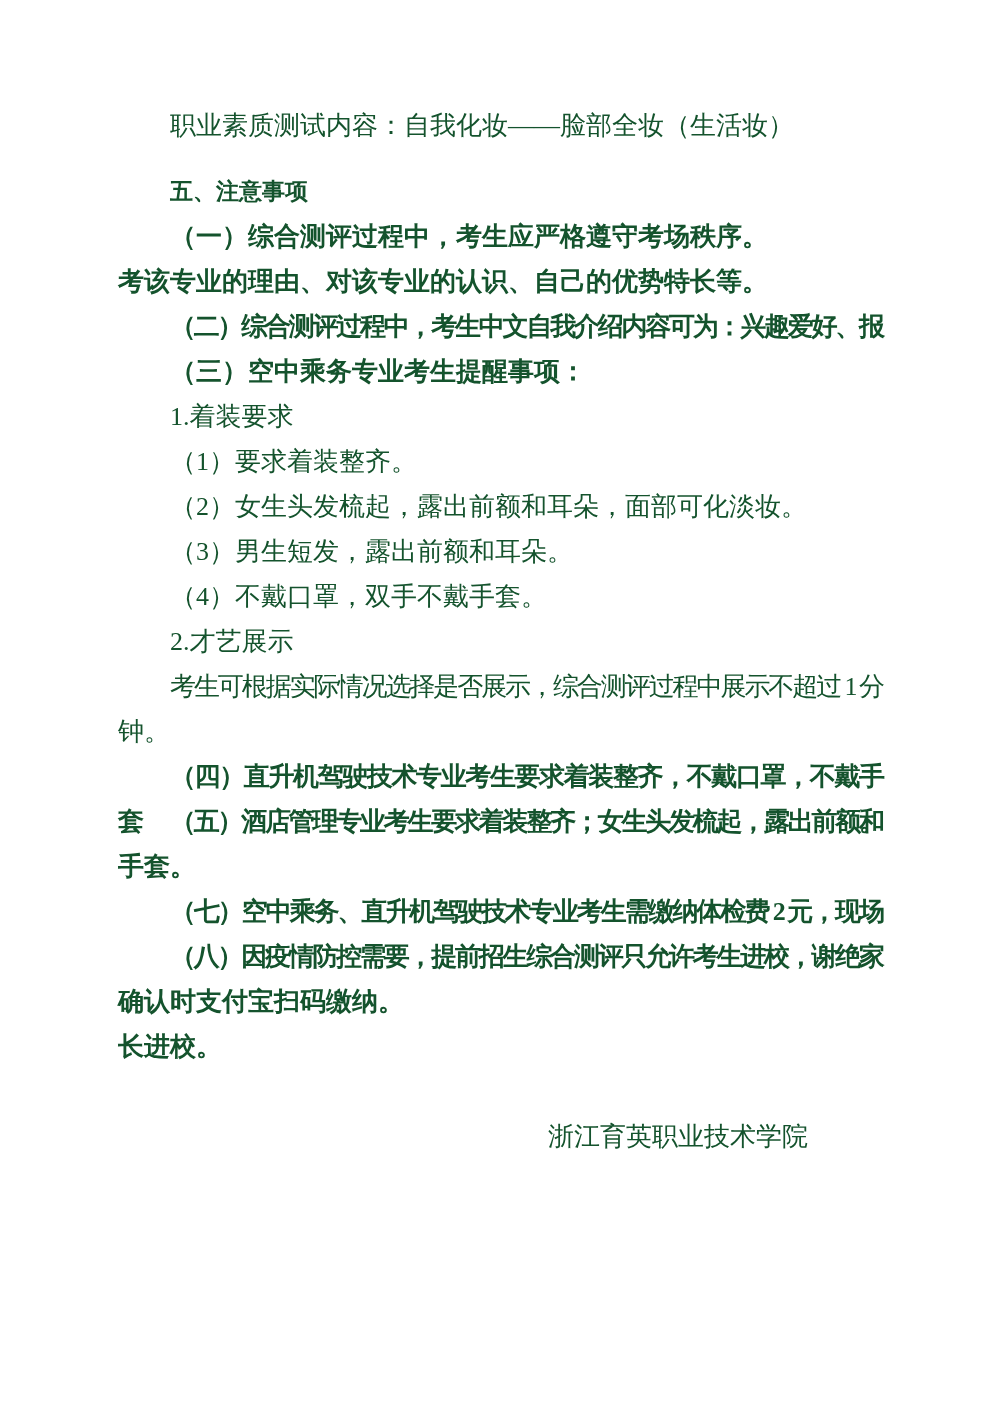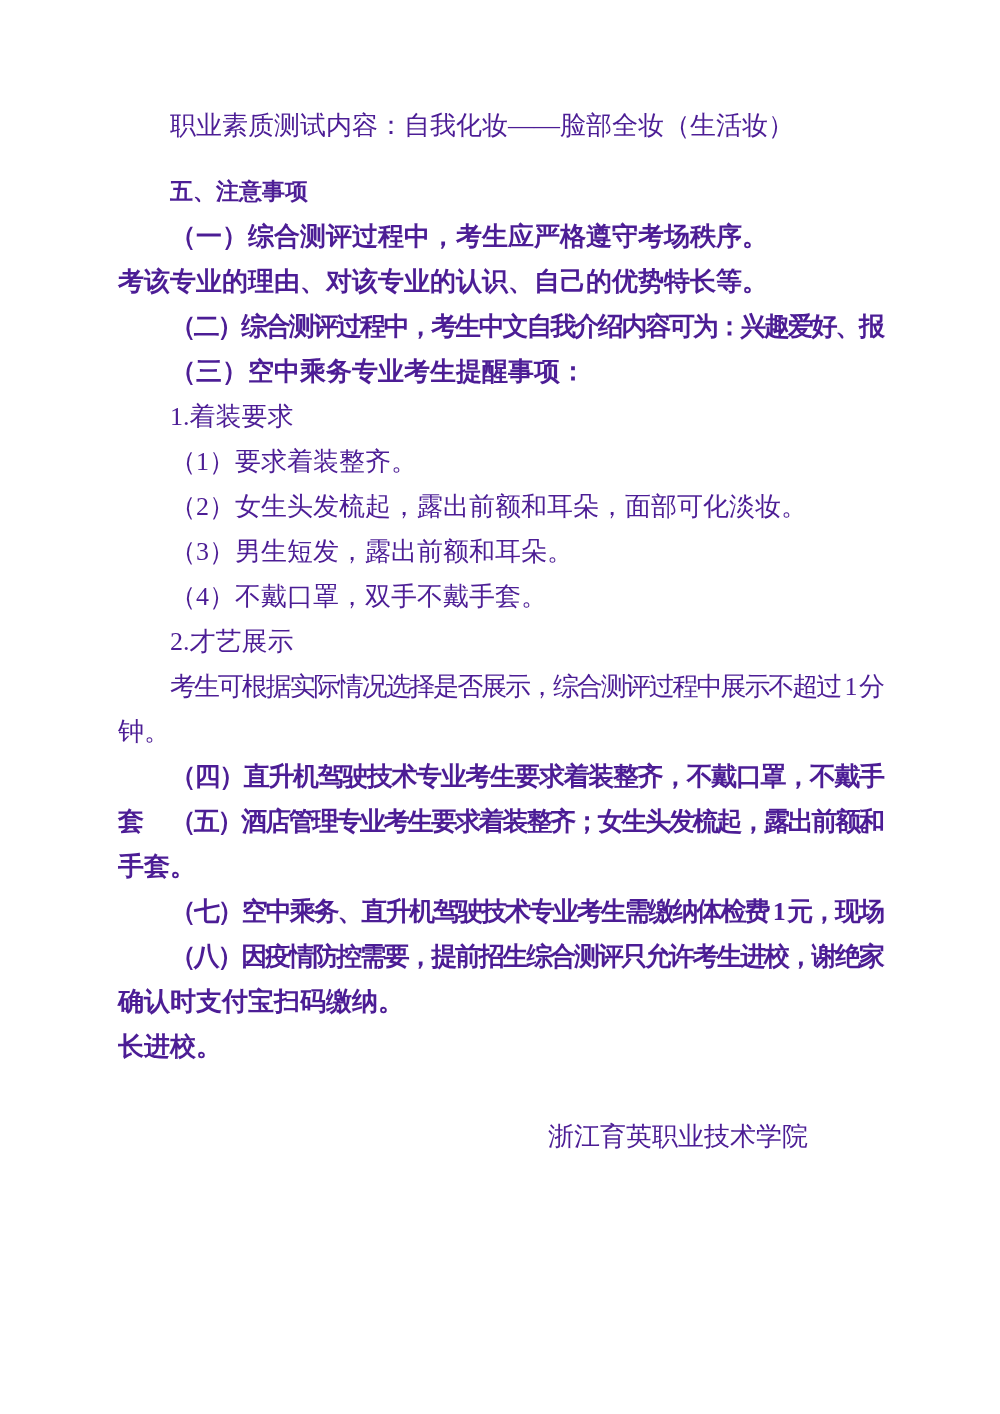--- a/index.html
+++ b/index.html
@@ -1,21 +1,21 @@
 <!DOCTYPE html>
 <html><head>
 <meta charset="utf-8">
 <style>
   html, body { margin: 0; padding: 0; background: #ffffff; }
   .page {
     position: relative;
     width: 1000px;
     height: 1414px;
     background: #ffffff;
-    color: #4c1d95;
+    color: #14532d;
     font-family: "Liberation Serif", "DejaVu Serif", serif;
     overflow: hidden;
   }
   .content {
     position: absolute;
     left: 118px;
     right: 118px;
     top: 103px;
   }
   .line {
@@ -78,21 +78,21 @@
 
     <div class="line indent just">考生可根据实际情况选择是否展示，综合测评过程中展示不超过 1 分</div>
     <div class="line">钟。</div>
 
     <div class="line indent bold just">（四）直升机驾驶技术专业考生要求着装整齐，不戴口罩，不戴手套。</div>
 
     <div class="line indent bold just">（五）酒店管理专业考生要求着装整齐；女生头发梳起，露出前额和</div>
     <div class="line bold">手套。</div>
 
 
-    <div class="line indent bold just">（七）空中乘务、直升机驾驶技术专业考生需缴纳体检费 1 元，现场</div>
+    <div class="line indent bold just">（七）空中乘务、直升机驾驶技术专业考生需缴纳体检费 2 元，现场</div>
     <div class="line indent bold just">（八）因疫情防控需要，提前招生综合测评只允许考生进校，谢绝家</div>
 
     <div class="line bold">确认时支付宝扫码缴纳。</div>
     <div class="line bold">长进校。</div>
 
     <div class="line sig-org">浙江育英职业技术学院</div>
 
   </div>
 </div>
 

